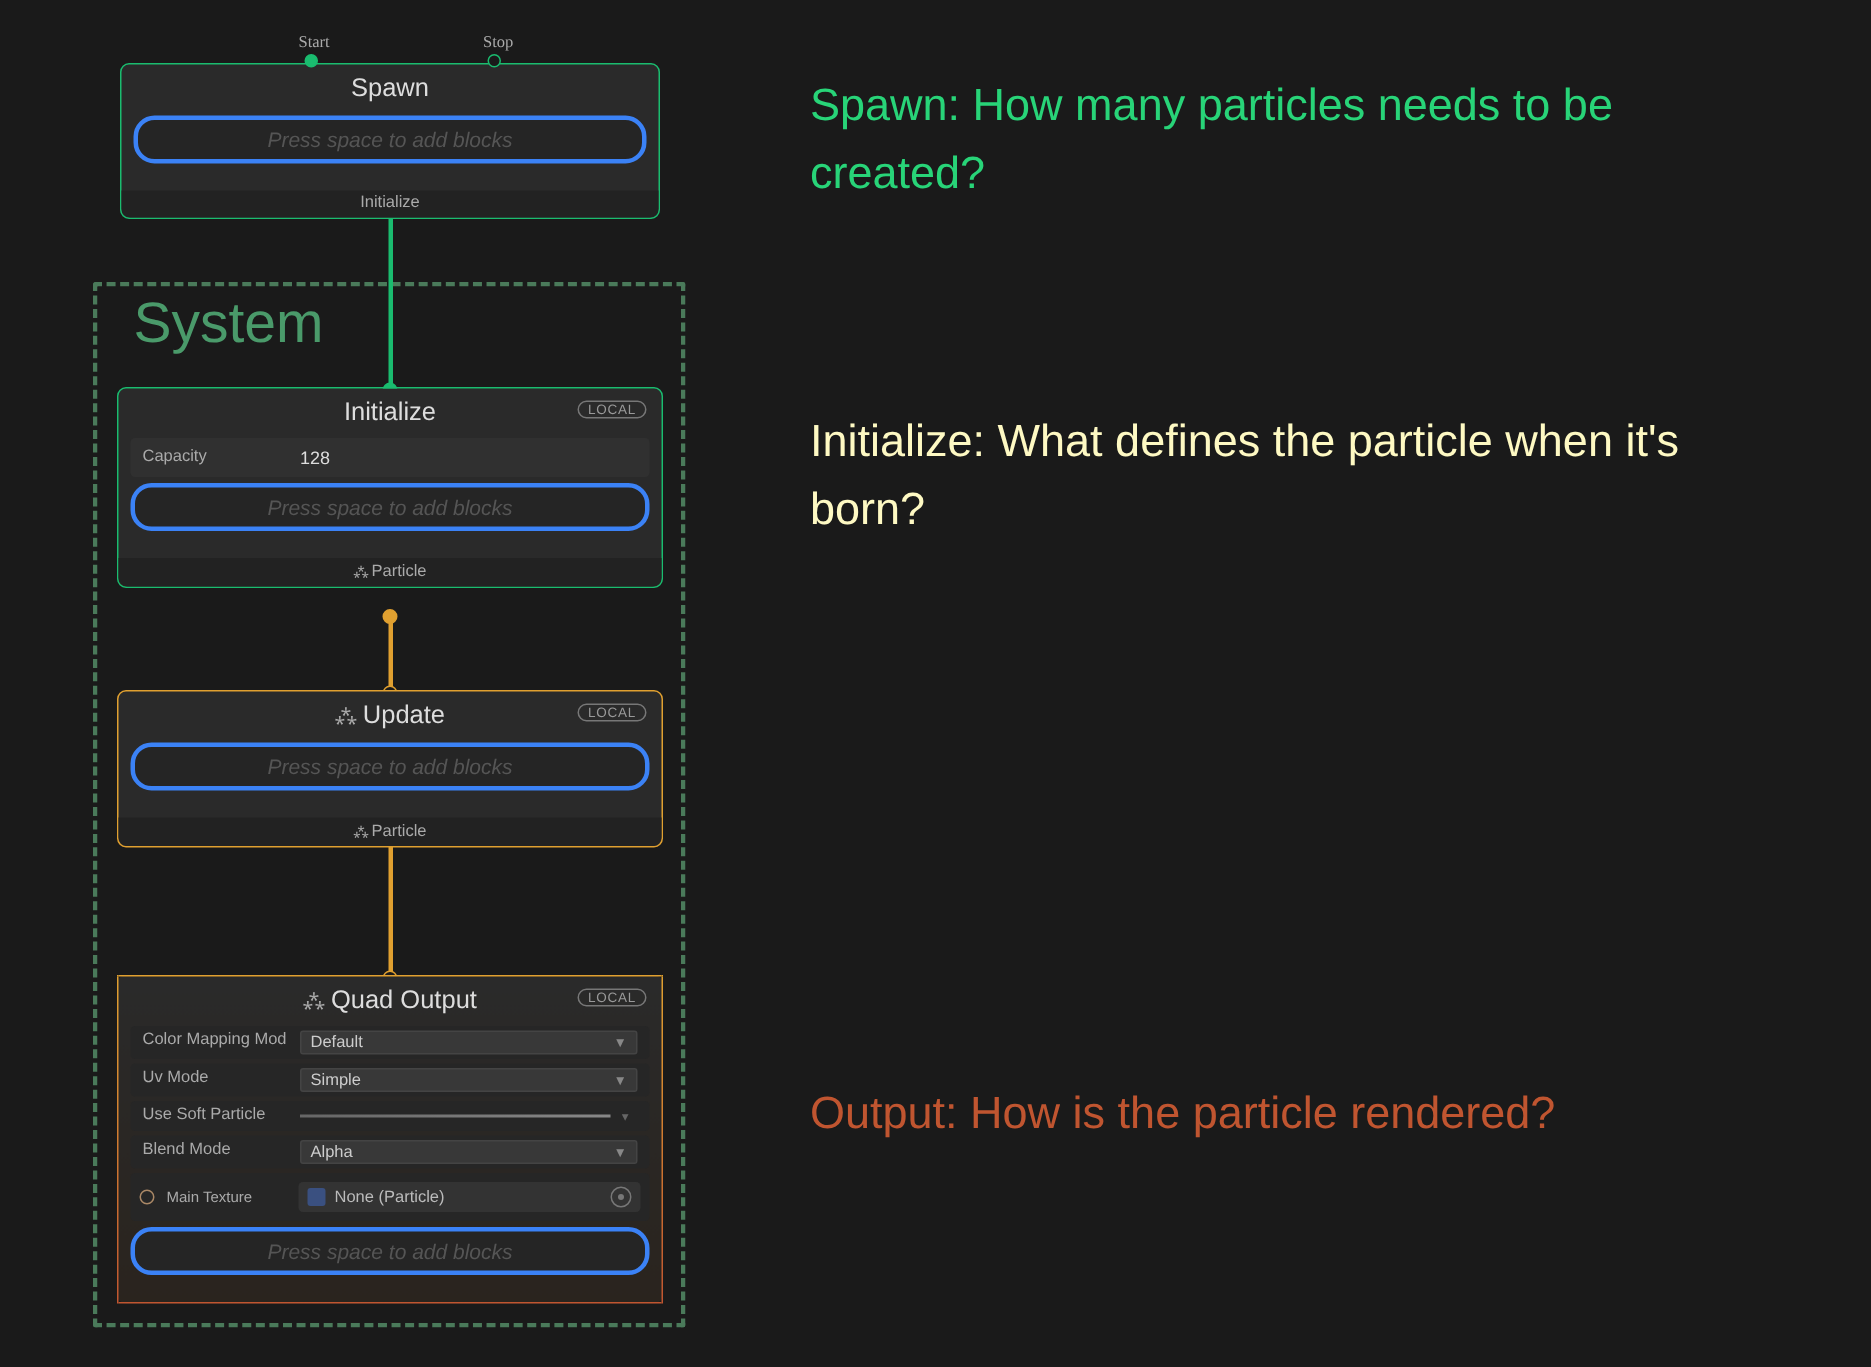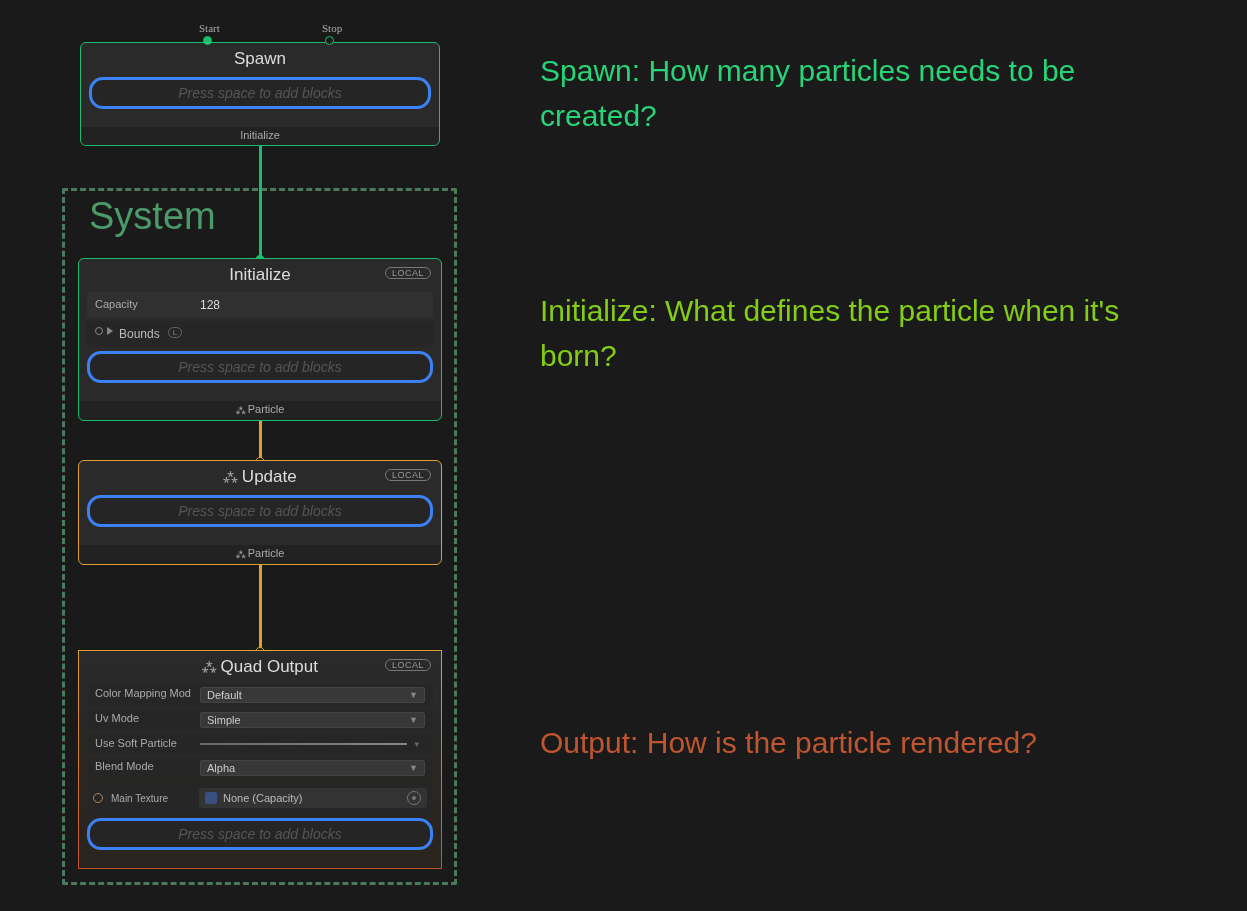--- a/index.html
+++ b/index.html
@@ -278,21 +278,21 @@
 
 
 .desc {
   position: absolute;
   left: 540px;
   font-size: 30px;
   line-height: 1.5;
   max-width: 660px;
 }
 .desc.spawn-d { top: 48px; color: #28d478; }
-.desc.init-d { top: 288px; color: #84cc16; }
+.desc.init-d { top: 272px; color: #fef9c3; }
 .desc.update-d { top: 468px; color: #d89830; }
 .desc.output-d { top: 720px; color: #c05530; }
 </style>
 </head>
 <body>
 
 <div class="canvas">
 
   <div class="system-box"></div>
   <div class="system-label">System</div>
@@ -322,28 +322,20 @@
     <div class="out-label">Initialize</div>
   </div>
 
   <div class="node initialize">
     <div class="node-title">Initialize</div>
     <div class="local-badge">LOCAL</div>
     <div class="prop-row">
       <span class="prop-label">Capacity</span>
       <span class="prop-value">128</span>
     </div>
-    <div class="prop-row dark">
-      <span class="prop-port">
-          <span class="circle-outline"></span>
-          <span class="triangle"></span>
-        </span>
-      <span>Bounds</span>
-      <span class="l-badge">L</span>
-    </div>
     <div class="add-blocks">Press space to add blocks</div>
     <div class="out-label"><span class="particle-icon">⁂</span><span>Particle</span></div>
   </div>
 
   <div class="node update">
     <div class="node-title"><span class="particle-icon">⁂</span><span>Update</span></div>
     <div class="local-badge">LOCAL</div>
     <div class="add-blocks">Press space to add blocks</div>
     <div class="out-label"><span class="particle-icon">⁂</span><span>Particle</span></div>
   </div>
@@ -379,21 +371,21 @@
           <span>Alpha</span>
           <span class="arrow">▼</span>
         </div>
     </div>
 
     <div class="texture-row">
       <span class="tex-port"></span>
       <span class="tex-label">Main Texture</span>
       <div class="tex-field">
         <span class="tex-swatch"></span>
-        <span>None (Capacity)</span>
+        <span>None (Particle)</span>
         <span class="tex-target"></span>
       </div>
     </div>
 
     <div class="add-blocks">Press space to add blocks</div>
   </div>
 
   <div class="desc spawn-d">Spawn: How many particles needs to be created?</div>
   <div class="desc init-d">Initialize: What defines the particle when it's born?</div>
   <div class="desc output-d">Output: How is the particle rendered?</div>

